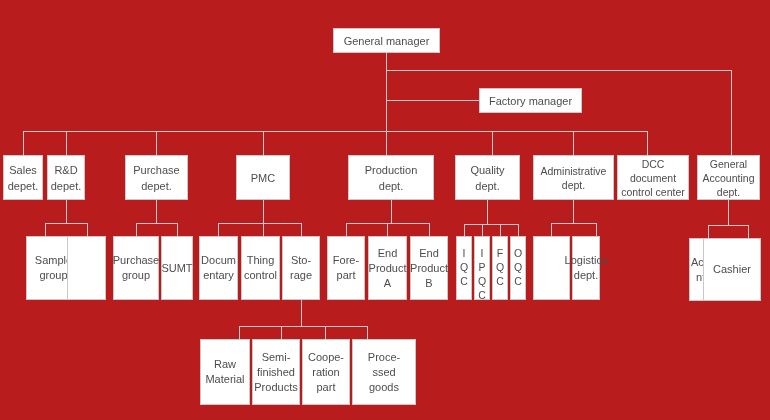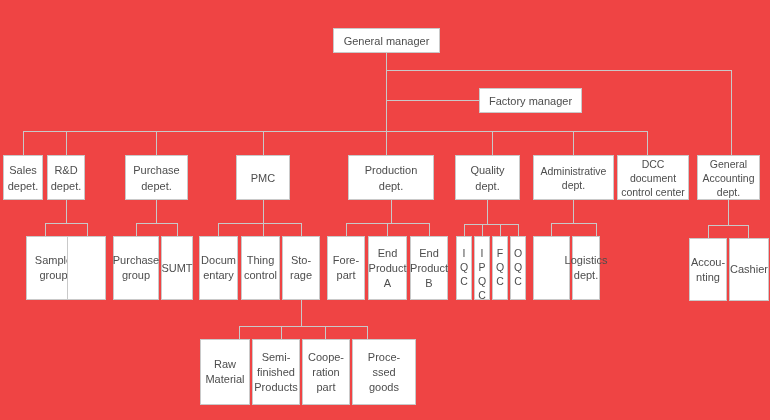--- a/index.html
+++ b/index.html
@@ -1,19 +1,19 @@
 <!DOCTYPE html>
 <html><head>
 <meta charset="utf-8">
 <style>
   html,body{margin:0;padding:0;background:#ffffff;}
   .stage{
     position:relative;
     width:770px;height:420px;
-    background:#ef4444;
+    background:#b91c1c;
     font-family:"Liberation Sans",sans-serif;
     overflow:hidden;
   }
   .connectors{position:absolute;left:0;top:0;width:770px;height:420px;}
   .node{
     position:absolute;
     box-sizing:border-box;
     background:#ffffff;
     border:1px solid #c9c9c9;
     display:flex;
@@ -122,21 +122,21 @@
 Q
 C</div>
   <div class="node v" style="left:510px;top:236px;width:16px;height:64px">O
 Q
 C</div>
   <div class="node tight" style="left:533px;top:236px;width:37px;height:64px"></div>
   <div class="node tight" style="left:572px;top:236px;width:28px;height:64px">Logistics
 dept.</div>
   <div class="node tight" style="left:689px;top:238px;width:38px;height:63px">Accou-
 nting</div>
-  <div class="node tight" style="left:729px;top:238px;width:40px;height:63px">Cashier</div>
+  <div class="node tight" style="left:703px;top:238px;width:58px;height:63px">Cashier</div>
 
   <div class="node tight" style="left:252px;top:339px;width:48px;height:66px">Semi-
 finished
 Products</div>
   <div class="node tight" style="left:200px;top:339px;width:50px;height:66px">Raw
 Material</div>
   <div class="node tight" style="left:302px;top:339px;width:48px;height:66px">Coope-
 ration
 part</div>
   <div class="node tight" style="left:352px;top:339px;width:64px;height:66px">Proce-

